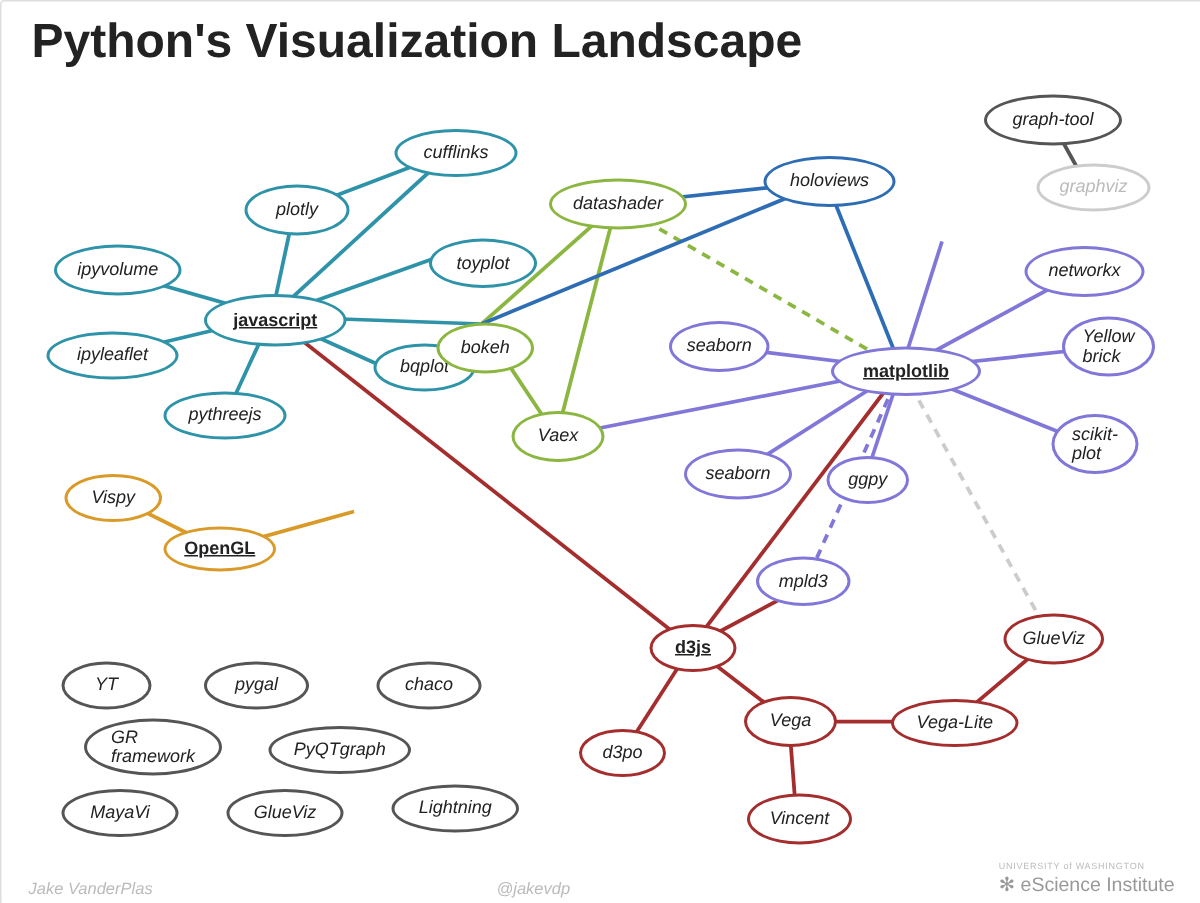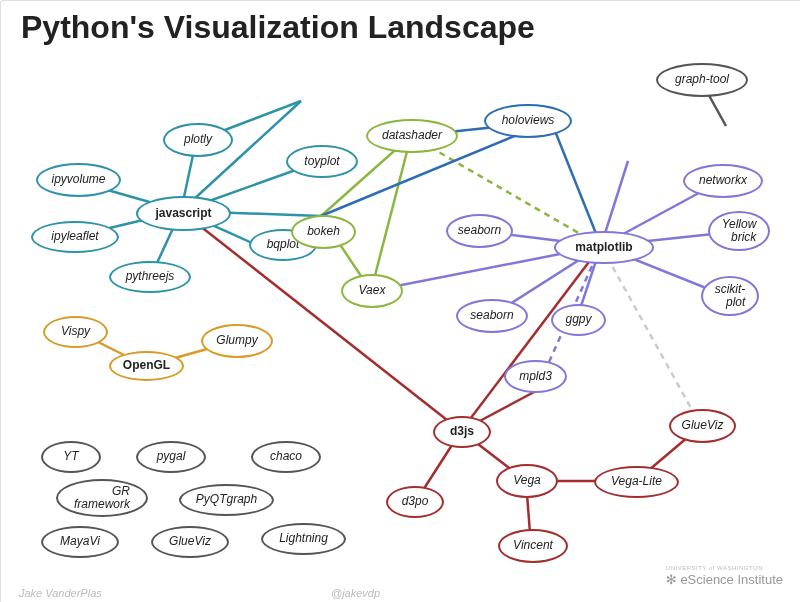--- a/index.html
+++ b/index.html
@@ -1,41 +1,41 @@
 <!DOCTYPE html>
 <html><head>
 <meta charset="utf-8">
 <style>
   html, body { margin: 0; padding: 0; background: #fff; font-family: "Segoe UI", Arial, sans-serif; }
   .stage { position: relative; width: 800px; height: 602px; margin: 0 auto; background: #fff; border: 1px solid #ddd; box-shadow: 1px 2px 4px rgba(0,0,0,0.08); border-radius: 3px; overflow: hidden; }
   .title { position: absolute; left: 20px; top: 8px; font-weight: 700; font-size: 32px; line-height: 1.15; color: #222; }
   .attr-left { position: absolute; left: 18px; bottom: 4px; color: #bbb; font-size: 11px; font-style: italic; }
   .attr-mid  { position: absolute; left: 330px; bottom: 4px; color: #bbb; font-size: 11px; font-style: italic; }
-  .attr-right{ position: absolute; right: 18px; bottom: 16px; color: #bbb; font-size: 10px; }
+  .attr-right{ position: absolute; right: 18px; bottom: 6px; color: #bbb; font-size: 10px; }
   .attr-right .inst { font-size: 13px; color:#999; }
   svg.edges { position: absolute; left:0; top:0; }
   .node {
     position: absolute;
     border-width: 2.5px;
     border-style: solid;
     border-radius: 50%;
     background: #fff;
     display: flex;
     align-items: center;
     justify-content: center;
-    text-align: right;
+    text-align: left;
     color: #222;
     font-style: italic;
     font-size: 12px;
     line-height: 1.1;
     padding: 0 4px;
     box-sizing: border-box;
     white-space: pre-line;
   }
-  .node.bold { font-weight: 700; font-style: normal; }
+  .node.bold { font-weight: 700; font-style: normal; text-decoration: underline; }
   .teal   { border-color: #2E93A8; }
   .green  { border-color: #8BB741; }
   .blue   { border-color: #2E6DB4; }
   .purple { border-color: #8177D8; }
   .orange { border-color: #D99A28; }
   .red    { border-color: #A42D2D; }
   .grey   { border-color: #555; }
   .light  { border-color: #ccc; }
   line.teal   { stroke:#2E93A8; }
   line.green  { stroke:#8BB741; }
@@ -102,45 +102,46 @@
     <line class="grey" x1="700" y1="80" x2="725" y2="125"></line>
   </svg>
 
   <div class="node teal bold" style="left:135px;top:195px;width:95px;height:35px">javascript</div>
   <div class="node purple bold" style="left:553px;top:230px;width:100px;height:33px">matplotlib</div>
   <div class="node orange bold" style="left:108px;top:350px;width:75px;height:30px">OpenGL</div>
   <div class="node red bold" style="left:432px;top:415px;width:58px;height:32px">d3js</div>
 
   <div class="node teal" style="left:35px; top:162px;width:85px;height:34px">ipyvolume</div>
   <div class="node teal" style="left:162px;top:122px;width:70px;height:34px">plotly</div>
-  <div class="node teal" style="left:285px;top:144px;width:72px;height:33px">toyplot</div>
+  <div class="node teal" style="left:262px;top:85px; width:82px;height:32px">cufflinks</div>
+  <div class="node teal" style="left:285px;top:158px;width:72px;height:33px">toyplot</div>
   <div class="node teal" style="left:30px; top:220px;width:88px;height:32px">ipyleaflet</div>
   <div class="node teal" style="left:108px;top:260px;width:82px;height:32px">pythreejs</div>
   <div class="node teal" style="left:248px;top:228px;width:68px;height:32px">bqplot</div>
 
   <div class="node green" style="left:365px;top:118px;width:92px;height:34px">datashader</div>
   <div class="node green" style="left:290px;top:214px;width:65px;height:34px">bokeh</div>
   <div class="node green" style="left:340px;top:273px;width:62px;height:34px">Vaex</div>
 
-  <div class="node blue" style="left:483px;top:103px;width:88px;height:34px">holoviews</div>
+  <div class="node blue" style="left:508px;top:103px;width:88px;height:34px">holoviews</div>
 
   <div class="node purple" style="left:445px;top:213px;width:67px;height:34px">seaborn</div>
   <div class="node purple" style="left:455px;top:298px;width:72px;height:34px">seaborn</div>
   <div class="node purple" style="left:550px;top:303px;width:55px;height:32px">ggpy</div>
   <div class="node purple" style="left:682px;top:163px;width:80px;height:34px">networkx</div>
   <div class="node purple" style="left:707px;top:210px;width:62px;height:40px">Yellow
 brick</div>
   <div class="node purple" style="left:700px;top:275px;width:58px;height:40px">scikit-
 plot</div>
-  <div class="node purple" style="left:503px;top:359px;width:63px;height:33px">mpld3</div>
+  <div class="node purple" style="left:503px;top:370px;width:63px;height:33px">mpld3</div>
 
   <div class="node grey" style="left:655px;top:62px; width:92px;height:34px">graph-tool</div>
+  <div class="node light" style="left:690px;top:108px;width:76px;height:32px;color:#bbb">graphviz</div>
 
   <div class="node orange" style="left:42px; top:315px;width:65px;height:32px">Vispy</div>
-  <div class="node orange" style="left:200px;top:323px;width:72px;height:34px">Glumpy</div>
 
   <div class="node grey" style="left:40px; top:440px;width:60px;height:32px">YT</div>
   <div class="node grey" style="left:135px;top:440px;width:70px;height:32px">pygal</div>
   <div class="node grey" style="left:250px;top:440px;width:70px;height:32px">chaco</div>
   <div class="node grey" style="left:55px; top:478px;width:92px;height:38px">GR
 framework</div>
   <div class="node grey" style="left:178px;top:483px;width:95px;height:32px">PyQTgraph</div>
   <div class="node grey" style="left:40px; top:525px;width:78px;height:32px">MayaVi</div>
   <div class="node grey" style="left:150px;top:525px;width:78px;height:32px">GlueViz</div>
   <div class="node grey" style="left:260px;top:522px;width:85px;height:32px">Lightning</div>

